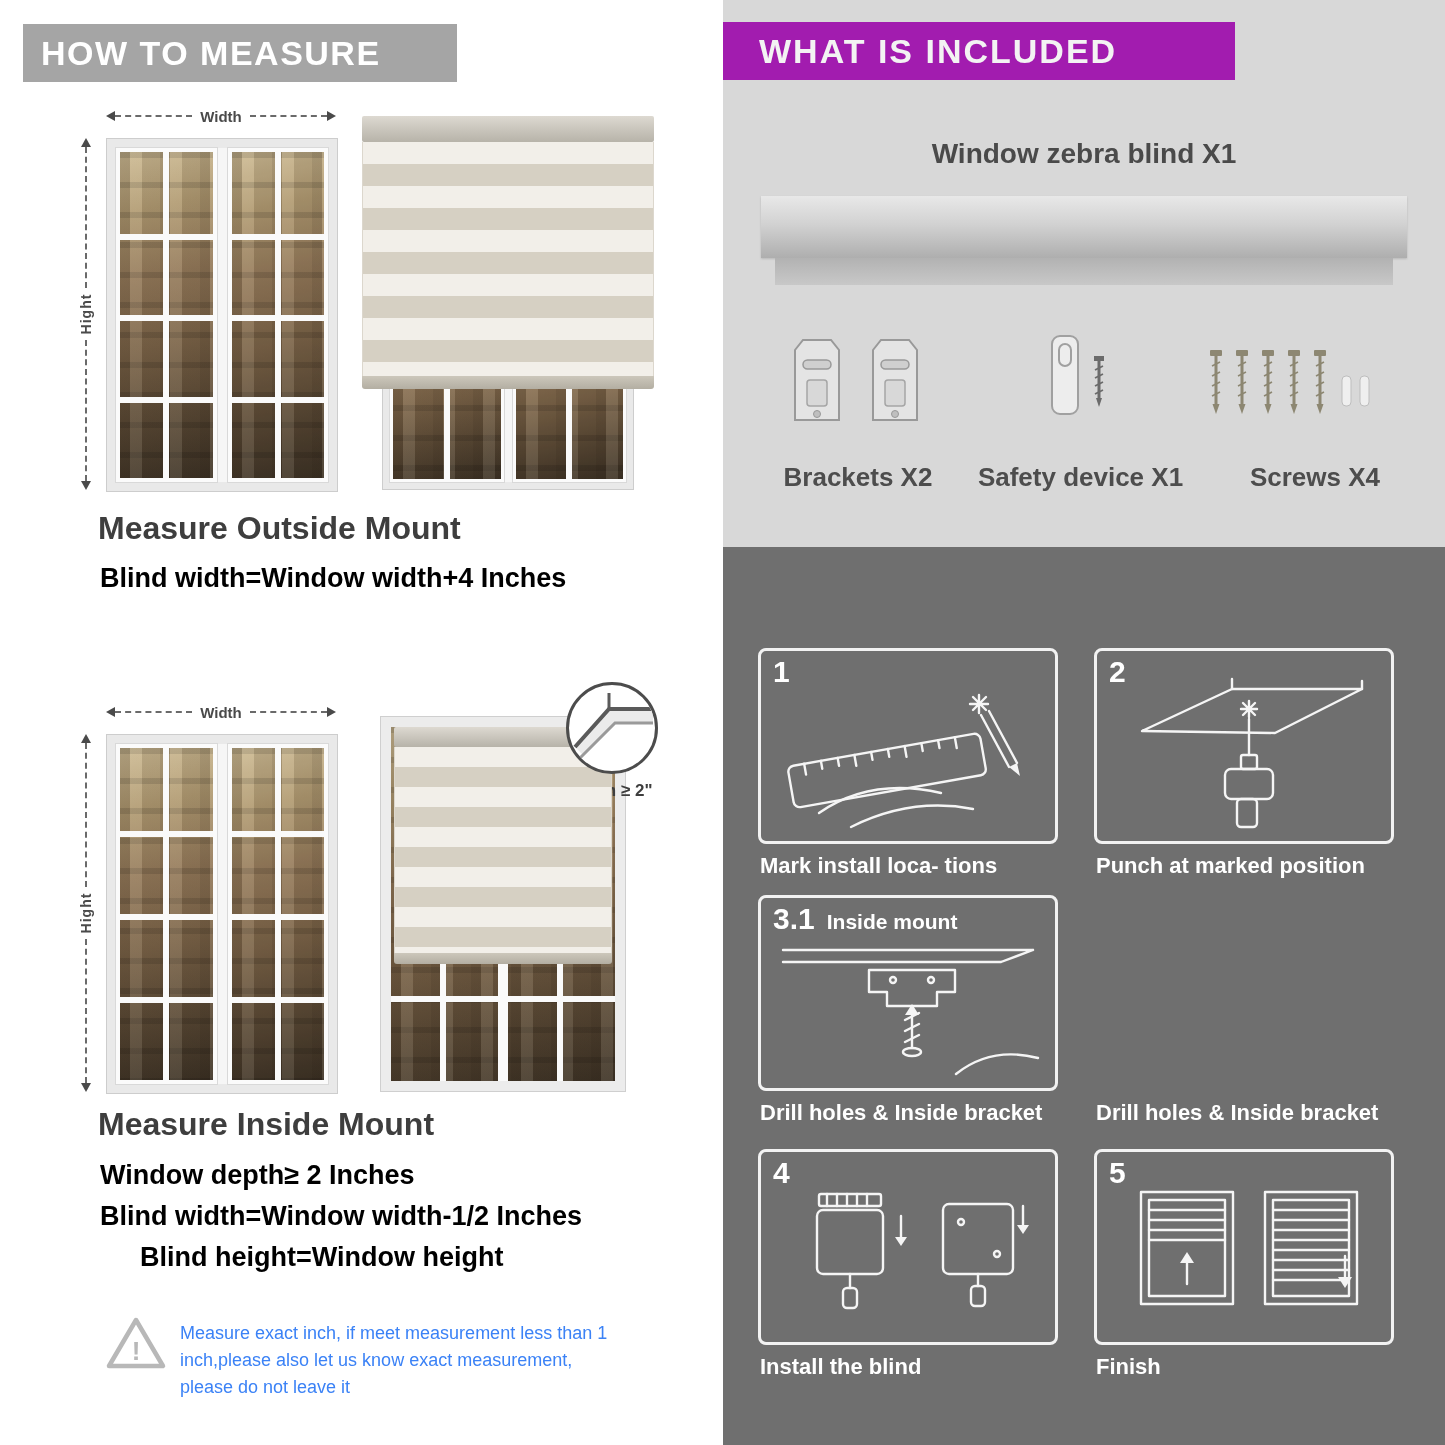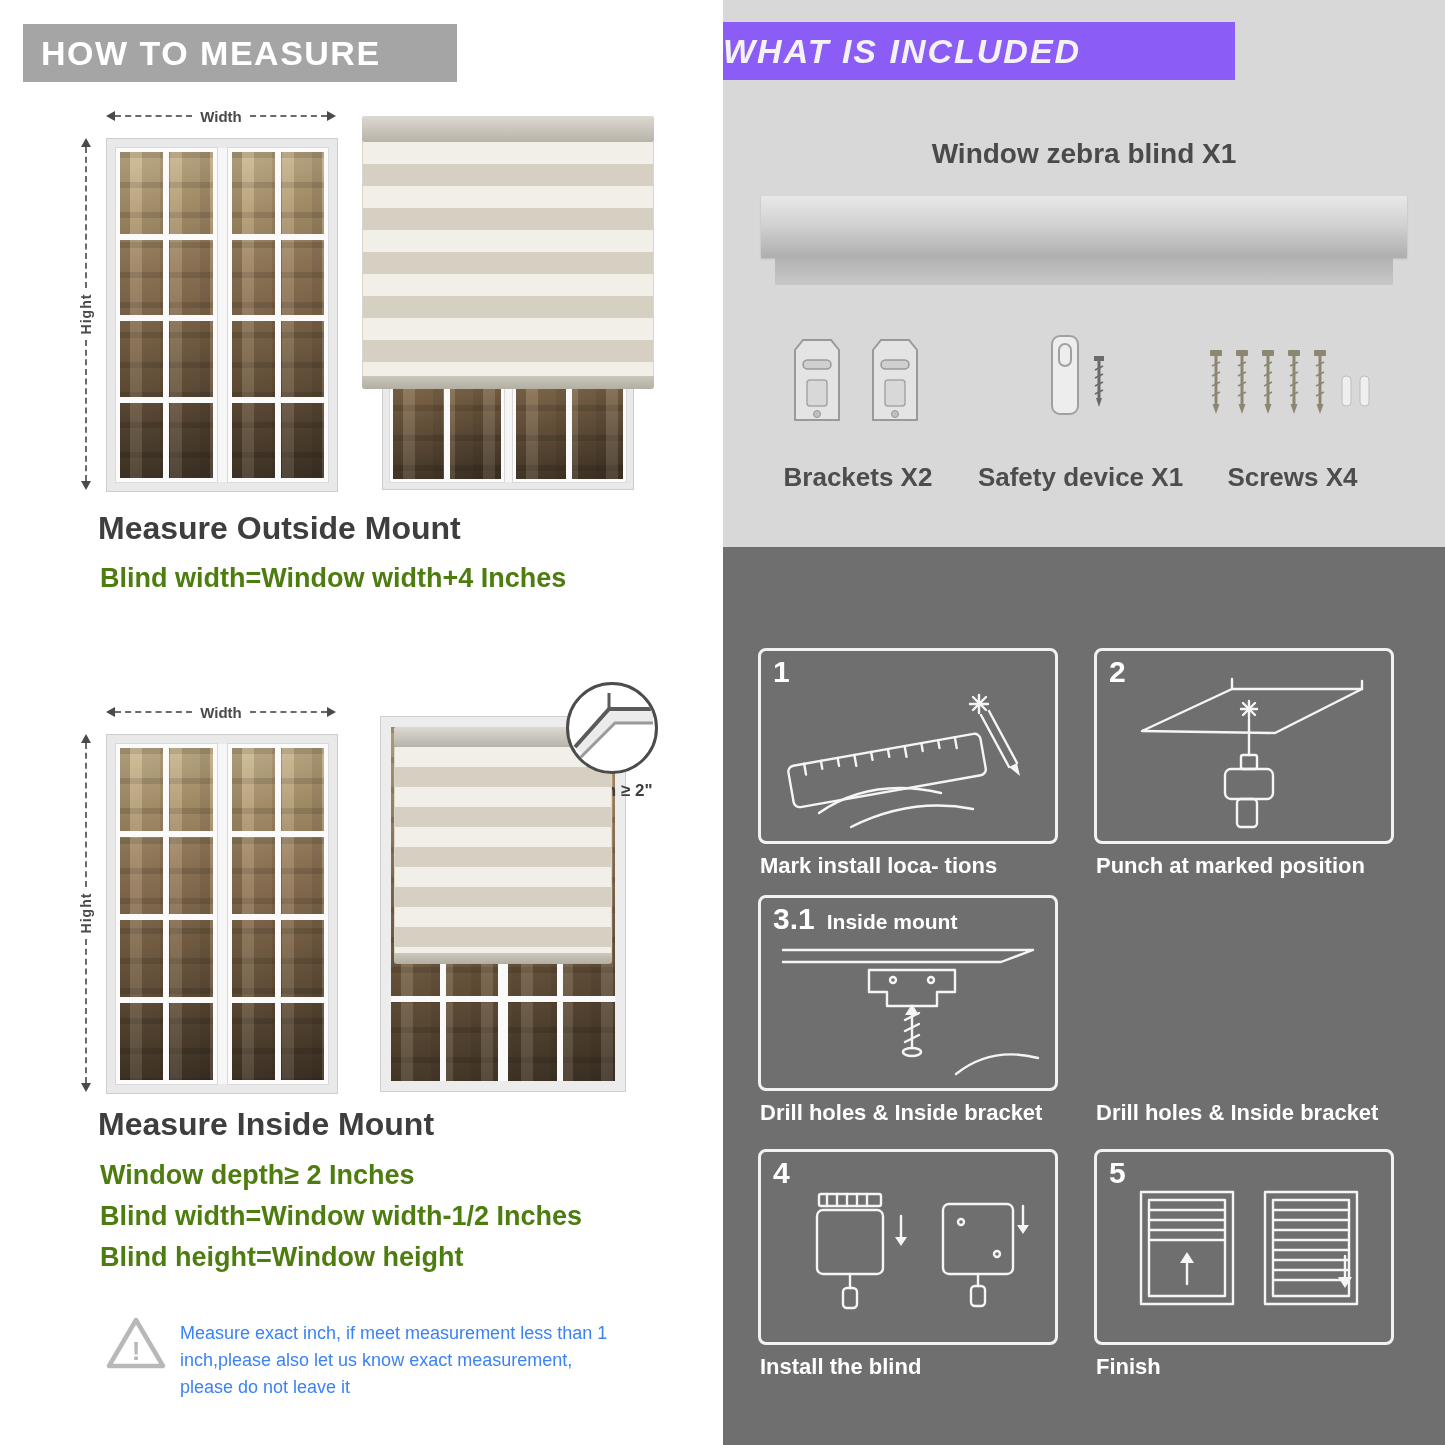--- a/index.html
+++ b/index.html
@@ -61,30 +61,30 @@
   .blind-in{position:absolute;top:0;left:3px;right:3px;z-index:4;}
   .blind-in .cassette{height:20px;}
   .blind-in .zbody{height:206px;background:repeating-linear-gradient(180deg,#f2efe9 0px,#f2efe9 20px,#d6d0c3 20px,#d6d0c3 40px);}
   .blind-in .rail{height:11px;}
 
   .detail-circle{position:absolute;left:566px;top:682px;width:92px;height:92px;border-radius:50%;
      border:3px solid #4c4c4c;background:#ffffff;z-index:6;overflow:hidden;box-sizing:border-box;}
   .depth-label{position:absolute;left:568px;top:781px;width:120px;font-size:17px;font-weight:bold;color:#3e3e3e;}
 
   .sec-title{position:absolute;left:98px;font-size:32px;font-weight:bold;color:#3e3e3e;margin:0;}
-  .formula{position:absolute;left:100px;font-size:27px;font-weight:bold;color:#4d7c0f;margin:0;white-space:nowrap;}
+  .formula{position:absolute;left:100px;font-size:27px;font-weight:bold;color:#000000;margin:0;white-space:nowrap;}
 
   .warn-svg{position:absolute;left:104px;top:1314px;}
   .note{position:absolute;left:180px;top:1320px;width:448px;font-size:18px;color:#3b82f6;line-height:1.5;}
 
   
   .included{left:723px;top:0;width:722px;height:547px;background:#d8d8d8;}
-  .inc-tile{position:absolute;left:0;top:22px;width:512px;height:58px;background:#8b5cf6;
+  .inc-tile{position:absolute;left:0;top:22px;width:512px;height:58px;background:#a21caf;
             color:#f3f3f3;font-size:34px;font-weight:bold;letter-spacing:2px;line-height:58px;
-            box-sizing:border-box;font-style:italic;}
+            padding-left:36px;box-sizing:border-box;}
   .inc-title{position:absolute;left:0;top:138px;width:722px;text-align:center;font-size:28px;
              font-weight:bold;color:#4a4a4a;}
   .headrail{position:absolute;left:38px;top:196px;width:646px;}
   .headrail .main{height:62px;background:linear-gradient(180deg,#e8e8e8 0%,#d2d2d2 45%,#aeaeae 100%);
                   box-shadow:0 1px 2px rgba(0,0,0,.15);}
   .headrail .lip{height:27px;margin:0 14px;background:linear-gradient(180deg,#b2b2b2,#c8c8c8);}
   .inc-item{position:absolute;}
   .inc-label{position:absolute;top:462px;text-align:center;font-size:26px;font-weight:bold;color:#4d4d4d;white-space:nowrap;}
 
   
@@ -230,21 +230,21 @@
         <path d="M6 62 L40 24 H84" stroke="#5a5a5a" stroke-width="4" fill="none"></path>
         <path d="M10 74 L46 38 H84" stroke="#9a9a9a" stroke-width="3" fill="none"></path>
         <path d="M40 24 V8" stroke="#5a5a5a" stroke-width="3" fill="none"></path>
       </svg>
     </div>
     <div class="depth-label">Depth ≥ 2"</div>
 
     <h2 class="sec-title" style="top:1106px;">Measure Inside Mount</h2>
     <p class="formula" style="top:1160px;">Window depth≥ 2 Inches</p>
     <p class="formula" style="top:1201px;">Blind width=Window width-1/2 Inches</p>
-    <p class="formula" style="top:1242px;">Blind height=Window height</p>
+    <p class="formula" style="top:1242px;margin-left:40px;">Blind height=Window height</p>
 
     <svg class="warn-svg" width="64" height="60" viewBox="0 0 64 60">
       <path d="M32 6 L59 52 H5 Z" fill="none" stroke="#b8b8b8" stroke-width="4.5" stroke-linejoin="round"></path>
       <text x="32" y="46" text-anchor="middle" font-size="26" font-weight="bold" fill="#b8b8b8">!</text>
     </svg>
     <div class="note">Measure exact inch, if meet measurement less than 1 inch,please also let us know exact measurement, please do not leave it</div>
   </section>
 
   <section class="included">
     <div class="inc-tile">WHAT IS INCLUDED</div>
@@ -313,21 +313,21 @@
           <path d="M-4 20 l8 -4 M-4 30 l8 -4 M-4 40 l8 -4 M-4 50 l8 -4" stroke="#8d8772" stroke-width="1.6"></path>
           <path d="M-3.5 58 h7 L0 68 Z" fill="#8d8772"></path>
         </g>
         <rect x="140" y="34" width="9" height="30" rx="4" fill="rgba(255,255,255,0.6)" stroke="#bdbdbd"></rect>
         <rect x="158" y="34" width="9" height="30" rx="4" fill="rgba(255,255,255,0.6)" stroke="#bdbdbd"></rect>
       </svg>
     </div>
 
     <div class="inc-label" style="left:28px;width:214px;">Brackets X2</div>
     <div class="inc-label" style="left:240px;width:235px;">Safety device X1</div>
-    <div class="inc-label" style="left:482px;width:175px;">Screws X4</div>
+    <div class="inc-label" style="left:482px;width:175px;text-align:right;">Screws X4</div>
   </section>
 
   <section class="mount">
 
     <div class="panel" style="left:35px;top:101px;">
       <div class="panel-head">
         <span class="step-num">1</span>
         <span class="step-inner"></span>
       </div>
       <svg class="art" viewBox="0 0 294 190">

